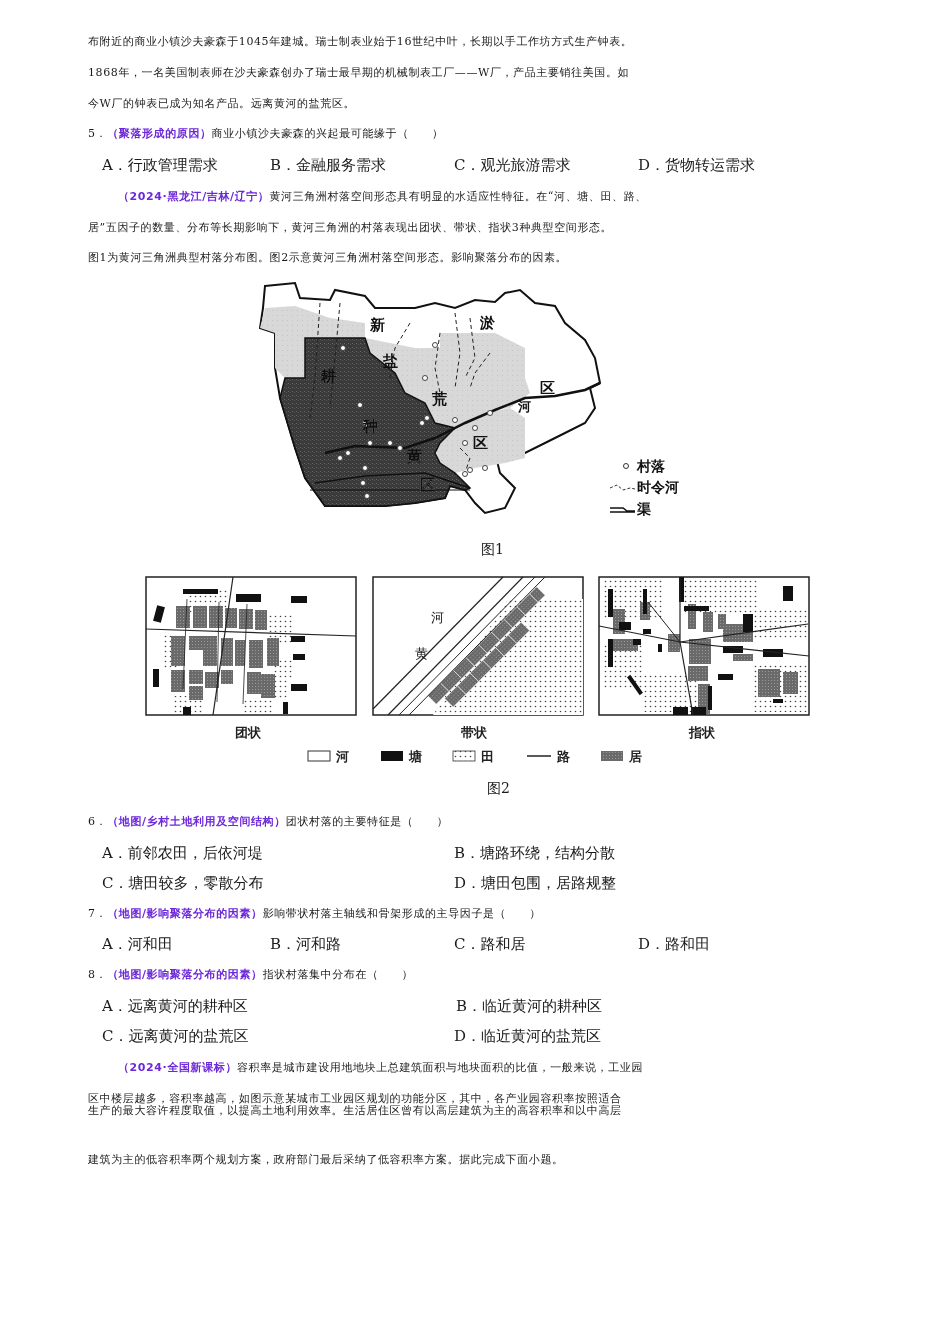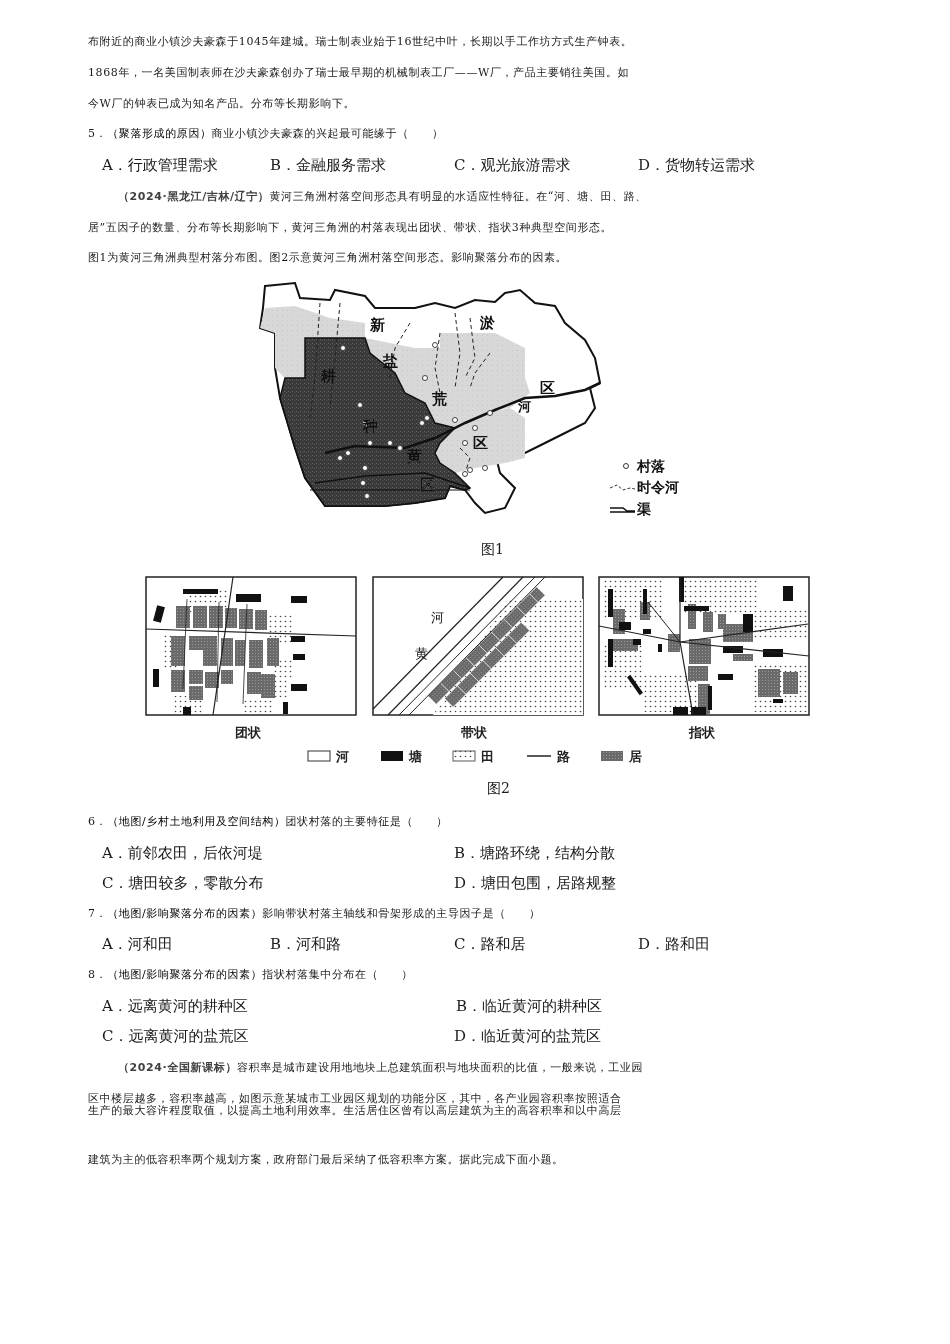--- a/index.html
+++ b/index.html
@@ -1,33 +1,33 @@
 <!DOCTYPE html>
 <html><head>
 <meta charset="utf-8">
 <style>
   html, body { margin:0; padding:0; background:#ffffff; }
   body { width:950px; height:1344px; position:relative; overflow:hidden;
          font-family:"DejaVu Serif","Liberation Serif",serif; color:#1a1a1a; font-size:15px; }
   .page { position:absolute; left:88px; top:32px; width:784px; }
   .line { position:absolute; left:0; white-space:nowrap; line-height:20px; font-size:11px; letter-spacing:0.6px; }
-  .blue { color:#000000; font-family:"DejaVu Sans","Liberation Sans",sans-serif; font-weight:normal; }
-  .orange { color:#404040; font-family:"DejaVu Sans","Liberation Sans",sans-serif; font-weight:bold; }
+  .blue { color:#6d28d9; font-family:"DejaVu Sans","Liberation Sans",sans-serif; font-weight:bold; }
+  .orange { color:#6d28d9; font-family:"DejaVu Sans","Liberation Sans",sans-serif; font-weight:bold; }
   .opt { position:absolute; white-space:nowrap; line-height:20px; font-size:15px;text-align:right; }
   .caption { position:absolute; font-size:14px; text-align:right; width:60px; }
   svg text { font-family:"DejaVu Sans","Liberation Sans",sans-serif; }
 </style>
 </head>
 <body>
 
 <div class="page">
 
   <div class="line" style="top:0px">布附近的商业小镇沙夫豪森于1045年建城。瑞士制表业始于16世纪中叶，长期以手工作坊方式生产钟表。</div>
   <div class="line" style="top:31px">1868年，一名美国制表师在沙夫豪森创办了瑞士最早期的机械制表工厂——W厂，产品主要销往美国。如</div>
-  <div class="line" style="top:62px">今W厂的钟表已成为知名产品。分布等长期影响下。</div>
+  <div class="line" style="top:62px">今W厂的钟表已成为知名产品。远离黄河的盐荒区。</div>
 
   <div class="line" style="top:92px">
     <span>5．</span><span class="blue">（聚落形成的原因）</span><span>商业小镇沙夫豪森的兴起最可能缘于（　　）</span>
   </div>
   <div class="opt" style="top:123px;left:14px">A．行政管理需求</div>
   <div class="opt" style="top:123px;left:182px">B．金融服务需求</div>
   <div class="opt" style="top:123px;left:366px">C．观光旅游需求</div>
   <div class="opt" style="top:123px;left:550px">D．货物转运需求</div>
 
   <div class="line" style="top:155px;left:30px">

